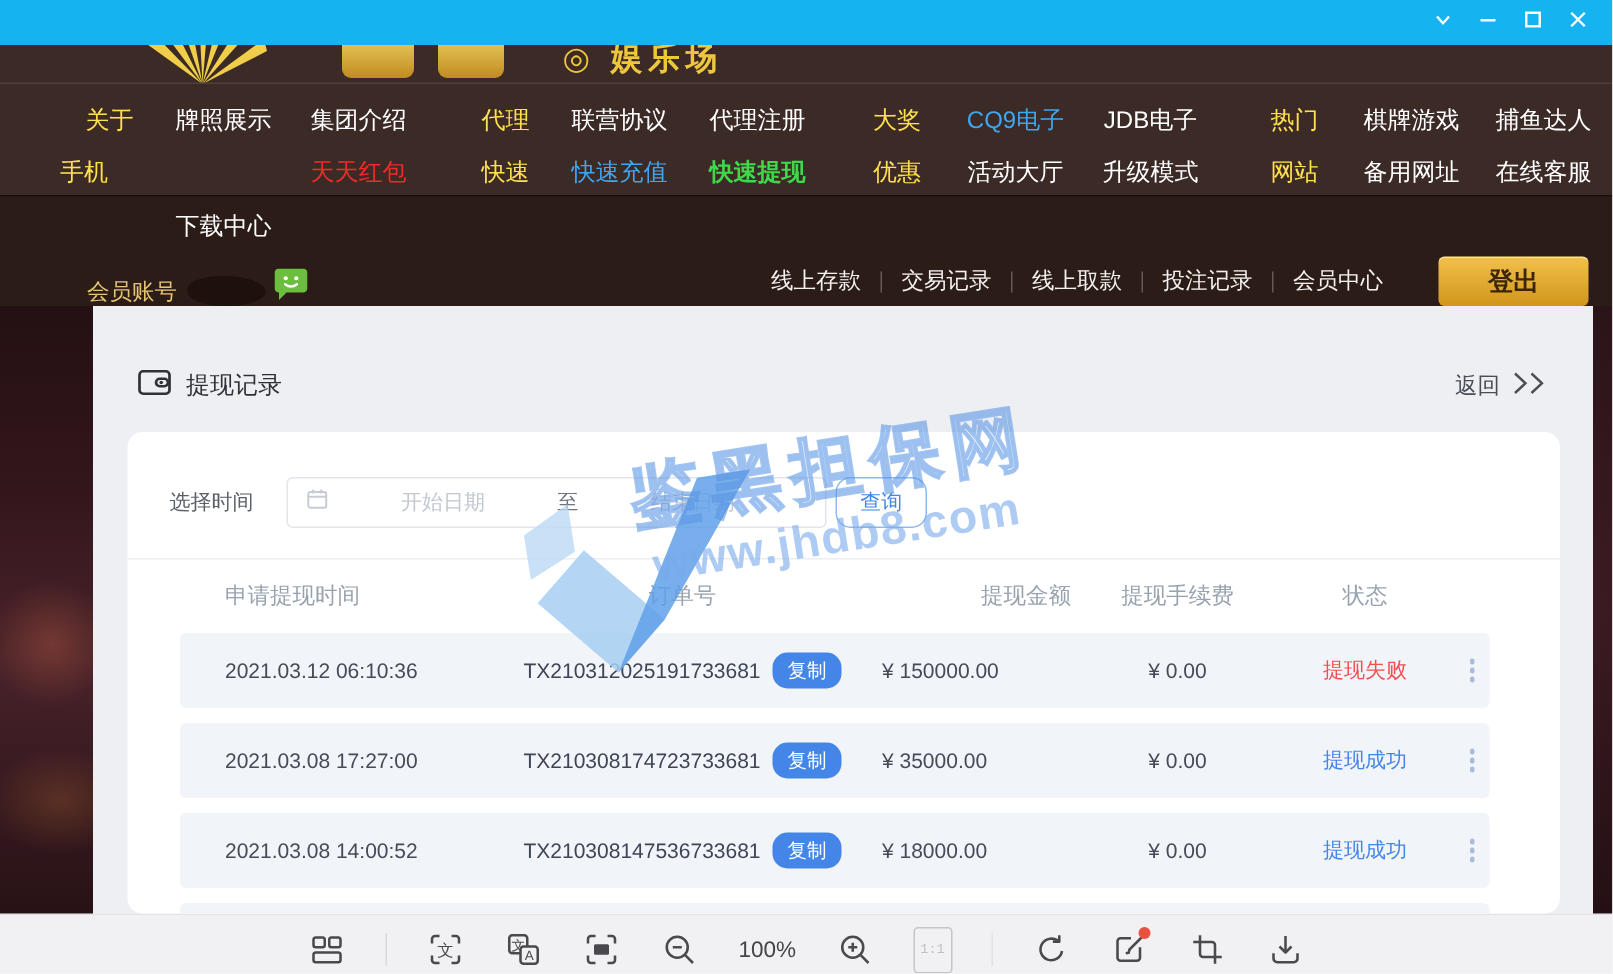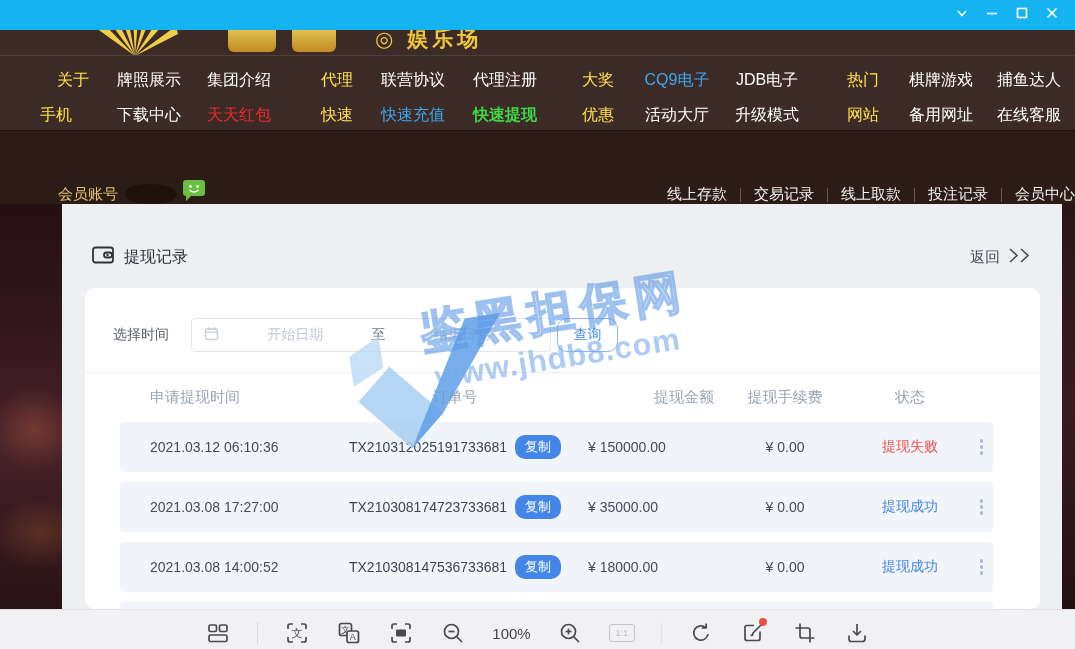--- a/index.html
+++ b/index.html
@@ -83,22 +83,22 @@
     color:rgba(120,170,235,.60); white-space:nowrap; }
   .wm-logo { position:absolute; left:0; top:24px; }
 
   
   .viewer-toolbar { height:47px; background:#F1F1F3; border-top:1px solid #E3E3E5; display:flex; align-items:center; justify-content:center; gap:26px; }
   .tool { width:26px; height:26px; display:flex; align-items:center; justify-content:center; cursor:pointer; position:relative; }
   .tool svg { stroke:#4A4A4E; stroke-width:1.7; fill:none; stroke-linejoin:round; }
   .tool .filled { fill:#4A4A4E; stroke:none; }
   .tool-sep { width:1px; height:22px; background:#D9D9DC; }
   .zoom-text { font-size:15px; color:#46464A; }
-  .ratio-box { width:26px; height:18px; border:1.5px solid #C5C5C9; border-radius:3px; color:#C0C0C4;
-    font-size:9px; display:flex; align-items:center; justify-content:center; cursor:default; }
+  .ratio-box { width:26px; height:31px; border:1.5px solid #C5C5C9; border-radius:3px; color:#C0C0C4;
+    font-size:9px; display:flex; align-items:center; justify-content:center; cursor:default;font-family:Liberation Mono, monospace; }
   .red-dot { position:absolute; right:-1px; top:-2px; width:8px; height:8px; border-radius:50%; background:#E8513D; }
 
   .bottom-strip { height:9px;
     background:linear-gradient(90deg,#0E0A09,#241410 22%,#17110E 36%,#53301A 45%,#6B3E1C 52%,#3A2212 62%,#1E1410 78%,#120D0C); }
 </style>
 </head>
 <body>
 
 <div class="screen">
 
@@ -150,21 +150,21 @@
       <span class="nav-item r1" style="left: 337px; color: rgb(255, 225, 77);">代理</span>
       <span class="nav-item r1" style="left: 413px; color: rgb(255, 255, 255);">联营协议</span>
       <span class="nav-item r1" style="left: 505px; color: rgb(255, 255, 255);">代理注册</span>
       <span class="nav-item r1" style="left: 598px; color: rgb(255, 225, 77);">大奖</span>
       <span class="nav-item r1" style="left: 677px; color: rgb(63, 166, 240);">CQ9电子</span>
       <span class="nav-item r1" style="left: 767px; color: rgb(255, 255, 255);">JDB电子</span>
       <span class="nav-item r1" style="left: 863px; color: rgb(255, 225, 77);">热门</span>
       <span class="nav-item r1" style="left: 941px; color: rgb(255, 255, 255);">棋牌游戏</span>
       <span class="nav-item r1" style="left: 1029px; color: rgb(255, 255, 255);">捕鱼达人</span>
       <span class="nav-item r2" style="left: 56px; color: rgb(255, 225, 77);">手机</span>
-      <span class="nav-item r2" style="left: 149px; color: rgb(255, 255, 255);">下载中心</span>
+      <span class="nav-item r2" style="left: 149px; color: rgb(255, 255, 255); margin-top: 36px;">下载中心</span>
       <span class="nav-item r2" style="left: 239px; color: rgb(241, 42, 42);">天天红包</span>
       <span class="nav-item r2" style="left: 337px; color: rgb(255, 225, 77);">快速</span>
       <span class="nav-item r2" style="left: 413px; color: rgb(63, 166, 240);">快速充值</span>
       <span class="nav-item r2" style="left: 505px; color: rgb(63, 216, 74); font-weight: bold;">快速提现</span>
       <span class="nav-item r2" style="left: 598px; color: rgb(255, 225, 77);">优惠</span>
       <span class="nav-item r2" style="left: 677px; color: rgb(255, 255, 255);">活动大厅</span>
       <span class="nav-item r2" style="left: 767px; color: rgb(255, 255, 255);">升级模式</span>
       <span class="nav-item r2" style="left: 863px; color: rgb(255, 225, 77);">网站</span>
       <span class="nav-item r2" style="left: 941px; color: rgb(255, 255, 255); text-align: center;">备用网址</span>
       <span class="nav-item r2" style="left: 1029px; color: rgb(255, 255, 255);">在线客服</span>
@@ -185,20 +185,21 @@
     <div class="acct-links">
       <span class="acct-link">线上存款</span>
       <i class="vsep"></i>
       <span class="acct-link">交易记录</span>
       <i class="vsep"></i>
       <span class="acct-link">线上取款</span>
       <i class="vsep"></i>
       <span class="acct-link">投注记录</span>
       <i class="vsep"></i>
       <span class="acct-link">会员中心</span>
+      <button class="logout-btn">登出</button>
     </div>
   </div>
 
   <div class="main">
     <div class="bg-left"></div>
     <div class="bg-right"></div>
 
     <div class="panel">
       <div class="page-head">
         <span>

